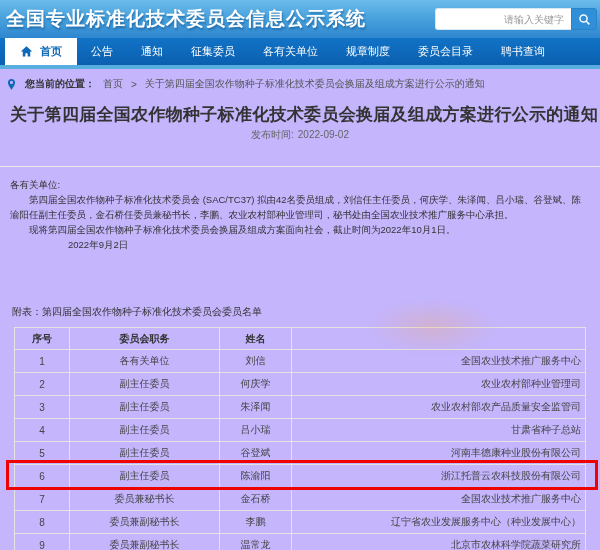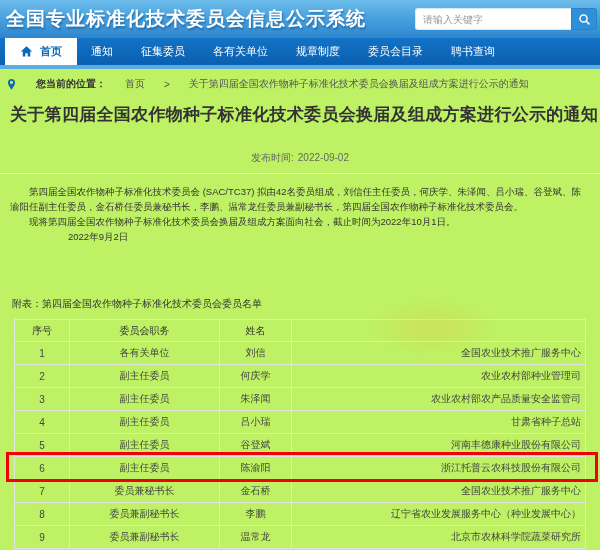--- a/index.html
+++ b/index.html
@@ -1,59 +1,59 @@
 <!DOCTYPE html>
 <html><head>
 <meta charset="utf-8">
 <style>
   * { margin:0; padding:0; box-sizing:border-box; }
   html,body { background:#fff; }
   body { font-family:"Liberation Sans","DejaVu Sans",sans-serif; }
-  .page { width:600px; height:550px; overflow:hidden; background:#bef264; position:relative; }
+  .page { width:600px; height:550px; overflow:hidden; background:#c4b5fd; position:relative; }
 
   
   .banner { height:38px; background:linear-gradient(180deg,#6cbcec 0%,#4aa3dd 45%,#2e87cf 100%);
             display:flex; align-items:center; padding:0 6px; position:relative; }
   .site-title { color:#fff; font-size:19px; font-weight:bold; letter-spacing:1px;
                 text-shadow:1px 2px 2px rgba(15,75,135,.55); white-space:nowrap; }
   .search { position:absolute; right:3px; top:8px; display:flex; }
-  .search input { width:156px; height:22px; border:1px solid #d7e8f5; border-right:none;
-                  border-radius:3px 0 0 3px; padding:0 7px; font-size:10px; color:#333; outline:none; }
+  .search input { width:136px; height:22px; border:1px solid #d7e8f5; border-right:none;
+                  border-radius:3px 0 0 3px; padding:0 7px; font-size:10px; color:#333; outline:none;text-align:right; }
   .search input::placeholder { color:#999; }
   .search-btn { width:26px; height:22px; background:#2f8fd9; border:1px solid #2a82c8;
                 border-radius:0 3px 3px 0; display:flex; align-items:center; justify-content:center; cursor:pointer; }
 
   
   .nav { height:27px; background:linear-gradient(180deg,#1173c6,#0b5fb0); display:flex; align-items:stretch; padding-left:5px; }
   .nav-item { color:#fff; font-size:11px; display:flex; align-items:center; padding:0 14px; cursor:pointer; white-space:nowrap; }
   .nav-item.active { background:#fff; color:#0d68b8; font-weight:bold; padding:0 15px; gap:7px; }
   .substrip { height:4px; background:#58aede; }
 
   
   .breadcrumb { display:flex; align-items:center; padding:8px 6px 5px; font-size:10px; color:#555;
-                white-space:nowrap; gap:19px; overflow:hidden; }
+                white-space:nowrap; gap:8px; overflow:hidden; }
   .bc-label { font-weight:bold; color:#333; }
   .bc-home { color:#555; text-decoration:none; cursor:pointer; }
 
   
   h1.title { font-size:17px; color:#333; padding:7px 10px 0; font-weight:600; letter-spacing:.3px; white-space:nowrap; }
-  .pubtime { text-align:center; font-size:10px; color:#666; margin-top:25px; padding-bottom:8px;
+  .pubtime { text-align:center; font-size:10px; color:#666; margin-top:2px; padding-bottom:24px;
              border-bottom:1px solid #ececec; }
   .pubtime .val { margin-left:4px; }
   .body { padding:10px 10px 0; font-size:9.5px; color:#333; line-height:15px; }
   .body p.indent { text-indent:2em; }
   .body .sign-date { margin-left:58px; }
   .attach { margin-top:53px; padding-left:12px; font-size:10px; color:#333; }
 
   
   .table-wrap { position:relative; margin:8px 14px 0; }
   table { width:100%; border-collapse:collapse; font-size:10px; color:#444; table-layout:fixed; }
   th,td { border:1px solid #e3e3e3; text-align:center; height:23px; padding:2px 4px;
           overflow:hidden; white-space:nowrap; }
-  th { font-weight:normal; color:#333; height:22px; }
+  th { font-weight:bold; color:#333; height:22px; }
   td.org { text-align:right; padding-left:9px; }
   .red-box { position:absolute; left:-8px; right:-12px; top:133px; height:30px;
              border:3px solid #ee0202; pointer-events:none; }
   .watermark { position:absolute; left:365px; top:298px; width:135px; height:58px; pointer-events:none;
                background:radial-gradient(ellipse at center, rgba(255,165,60,.22), rgba(255,165,60,0) 70%);
                filter:blur(2px); }
 </style>
 </head>
 <body>
 
@@ -73,20 +73,23 @@
   </div>
 
   <div class="nav">
     <div class="nav-item active">
       <svg width="13" height="13" viewBox="0 0 16 16">
         <path d="M8 1.5 L15 8 H12.6 V14 H9.4 V10 H6.6 V14 H3.4 V8 H1 Z" fill="#0d68b8"></path>
       </svg>
       <span>首页</span>
     </div>
     <div class="nav-item">
+        <span>公告</span>
+      </div>
+    <div class="nav-item">
         <span>通知</span>
       </div>
     <div class="nav-item">
         <span>征集委员</span>
       </div>
     <div class="nav-item">
         <span>各有关单位</span>
       </div>
     <div class="nav-item">
         <span>规章制度</span>
@@ -110,21 +113,22 @@
     <span>&gt;</span>
     <span>关于第四届全国农作物种子标准化技术委员会换届及组成方案进行公示的通知</span>
   </div>
 
   <h1 class="title">关于第四届全国农作物种子标准化技术委员会换届及组成方案进行公示的通知</h1>
   <div class="pubtime">
     <span>发布时间:</span><span class="val">2022-09-02</span>
   </div>
 
   <div class="body">
-    <p class="indent">第四届全国农作物种子标准化技术委员会 (SAC/TC37) 拟由42名委员组成，刘信任主任委员，何庆学、朱泽闻、吕小瑞、谷登斌、陈渝阳任副主任委员，金石桥任委员兼秘书长，李鹏、温常龙任委员兼副秘书长，第四届全国农作物种子标准化技术委员会。</p>
+    <p>各有关单位:</p>
+    <p class="indent">第四届全国农作物种子标准化技术委员会 (SAC/TC37) 拟由42名委员组成，刘信任主任委员，何庆学、朱泽闻、吕小瑞、谷登斌、陈渝阳任副主任委员，金石桥任委员兼秘书长，李鹏、农业农村部种业管理司，秘书处由全国农业技术推广服务中心承担。</p>
     <p class="indent">现将第四届全国农作物种子标准化技术委员会换届及组成方案面向社会，截止时间为2022年10月1日。</p>
     <p class="sign-date">2022年9月2日</p>
   </div>
 
   <div class="attach">附表：第四届全国农作物种子标准化技术委员会委员名单</div>
 
   <div class="table-wrap">
     <table>
       <colgroup>
           <col style="width:55px">

